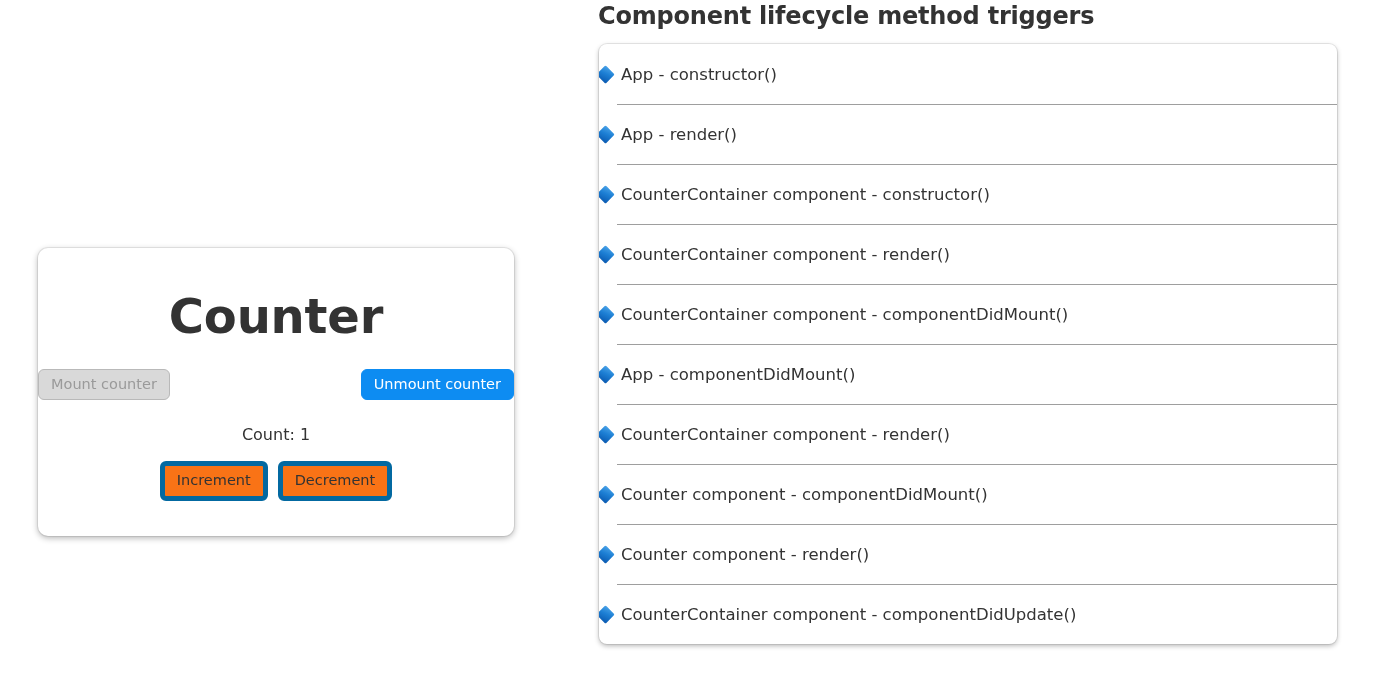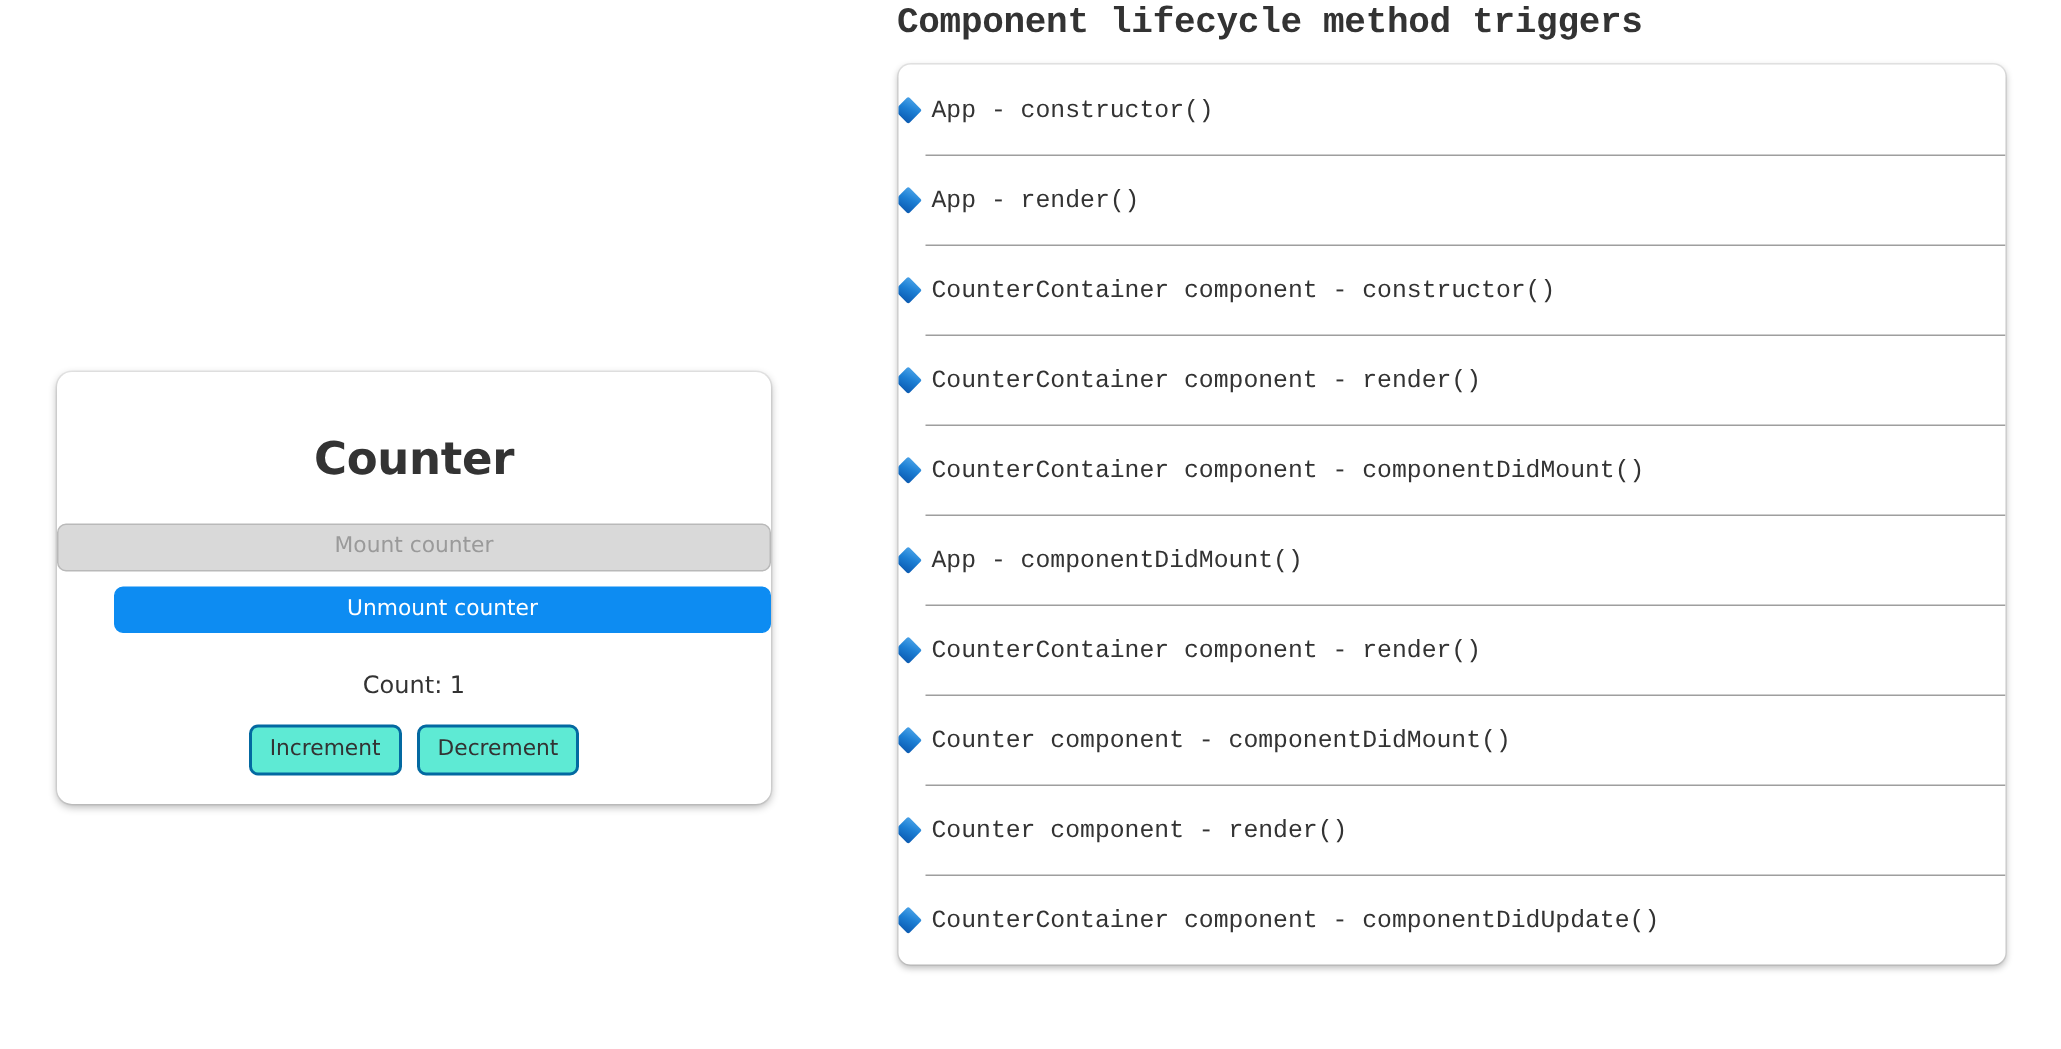--- a/index.html
+++ b/index.html
@@ -34,33 +34,32 @@
     background: #ffffff;
     border-radius: 10px;
     box-shadow: 0 2px 6px rgba(0,0,0,0.30), 0 0 0 1px rgba(0,0,0,0.07);
     box-sizing: border-box;
     text-align: center;
   }
 
   #counter-title {
     margin: 0;
     padding-top: 42px;
-    font-size: 30px;
+    font-size: 48px;
     font-weight: bold;
     color: #333333;
     letter-spacing: -0.2px;
     line-height: 1.1;
   }
 
   #mount-controls {
     margin-top: 26px;
     display: flex;
     justify-content: space-between;
     gap: 10px;
-    flex-direction: column;
   }
 
   .btn {
     font-family: "DejaVu Sans", "Liberation Sans", sans-serif;
     font-size: 14.5px;
     line-height: 1;
     padding: 7px 12px 8px 12px;
     border-radius: 6px;
     box-sizing: border-box;
     cursor: pointer;
@@ -87,33 +86,32 @@
   }
 
   #count-controls {
     margin-top: 17px;
     display: flex;
     justify-content: center;
     gap: 10px;
   }
 
   .btn-plain {
-    background: #5eead4;
-    color: #333333;
-    border: 2px solid #0369a1;
+    background: #f97316;
+    color: #333333;
+    border: 5px solid #0369a1;
   }
 
   
   #right-pane {
     position: absolute;
     left: 598px;
     top: 0;
     width: 776px;
     height: 699px;
-    font-family: Liberation Mono, monospace;
   }
 
   #lifecycle-heading {
     margin: 0;
     padding-top: 2px;
     font-size: 24px;
     font-weight: bold;
     color: #333333;
     letter-spacing: -0.2px;
   }

